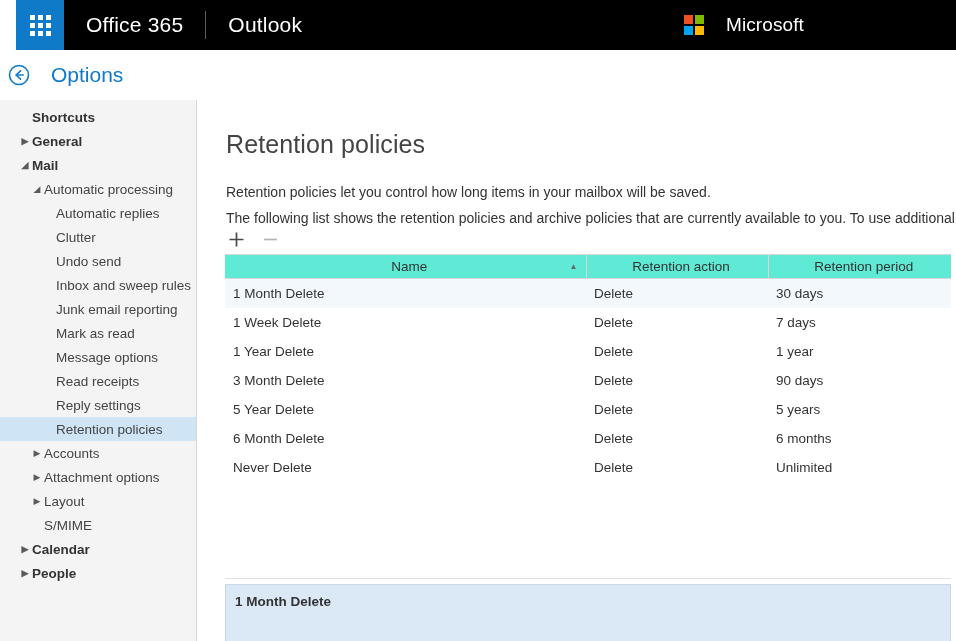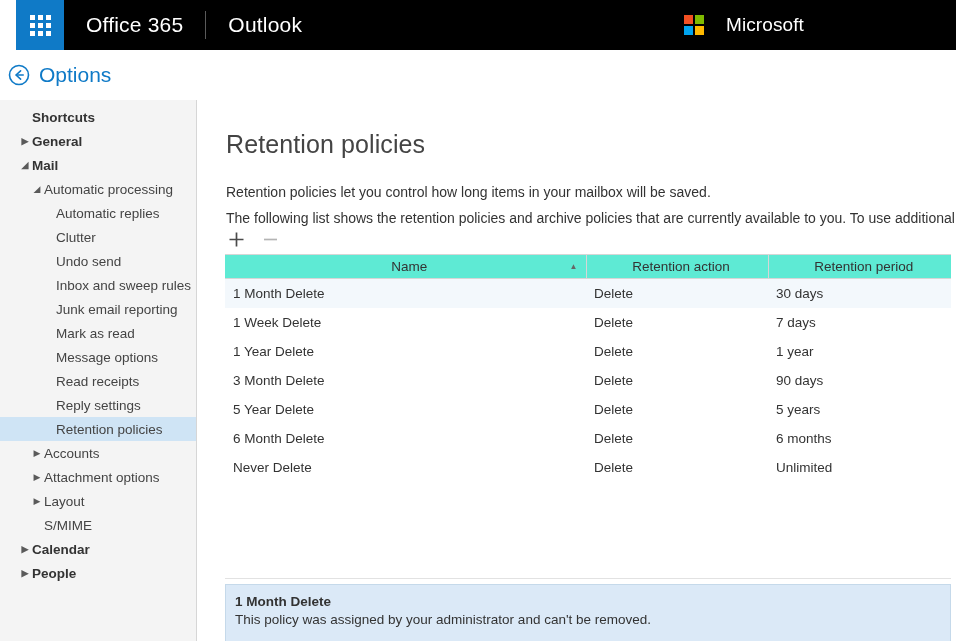--- a/index.html
+++ b/index.html
@@ -67,21 +67,21 @@
   }
 
   
   #options-bar {
     position: absolute; top: 50px; left: 0;
     width: 956px; height: 50px;
     background: #ffffff;
     display: flex; align-items: center;
   }
   #back-link {
-    display: flex; align-items: center; gap: 9px;
+    display: flex; align-items: center; gap: 21px;
     padding-left: 8px;
     cursor: pointer; text-decoration: none;
   }
   #back-arrow-icon { display: block; }
   #options-label {
     color: #0f7ac7; font-size: 21px; font-weight: 400;
     white-space: nowrap;
   }
 
   
@@ -402,17 +402,16 @@
           <td>Never Delete</td>
           <td>Delete</td>
           <td>Unlimited</td>
         </tr>
       </tbody>
   </table>
   <div id="table-bottom-rule"></div>
 
   <section id="detail-panel">
     <p class="d-title">1 Month Delete</p>
-    <p class="d-text">This policy was assigned by your administrator and can't be removed.</p>
 
   </section>
 
 </main>
 
 </body></html>

